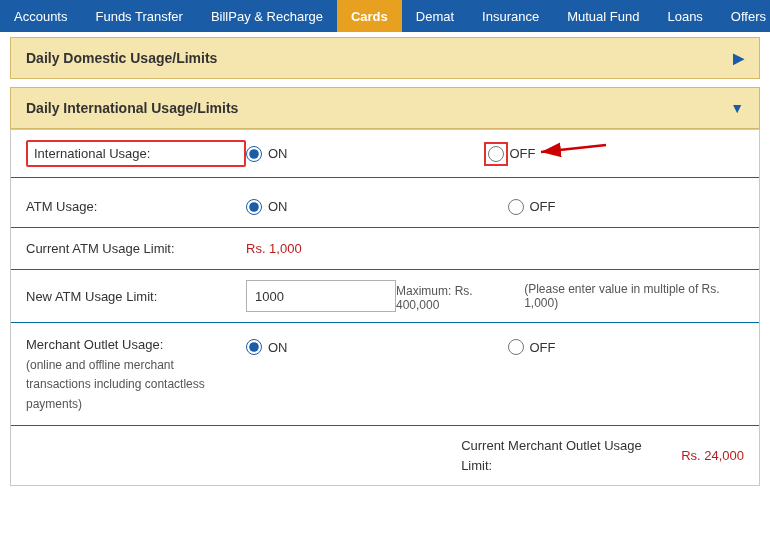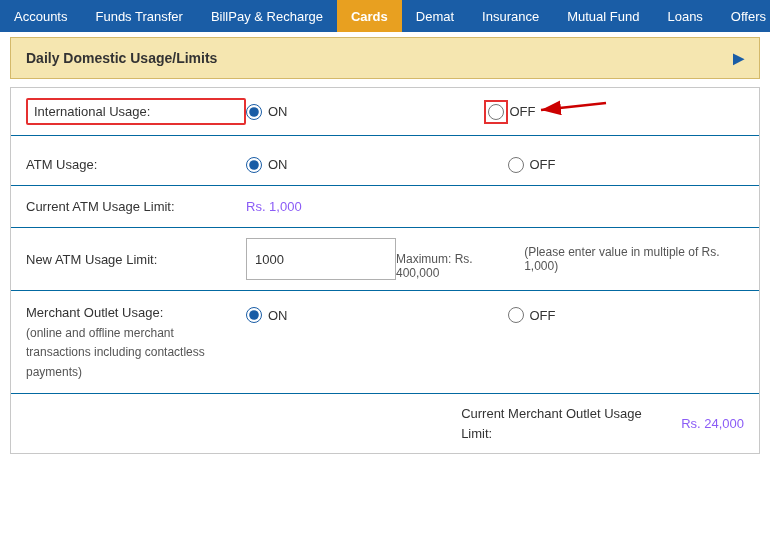--- a/index.html
+++ b/index.html
@@ -103,36 +103,36 @@
       outline: 2px solid #e53030;
       outline-offset: 2px;
     }
 
     .radio-label {
       color: #333;
       font-size: 13px;
     }
 
     .value-cell {
-      color: #8b5cf6;
+      color: #b91c1c;
       font-size: 13px;
     }
 
     .input-field {
       border: 1px solid #b0b0b0;
       padding: 5px 8px;
       font-size: 13px;
       width: 150px;
       color: #333;
     }
 
     .hint-text {
       color: #555;
       font-size: 12px;
-      margin-top: 14px;
+      margin-top: 4px;
     }
 
     .input-wrapper {
       display: flex;
       flex-direction: row;
     }
 
     .note-text {
       color: #555;
       font-size: 12px;
@@ -171,20 +171,24 @@
 <div class="sections-wrapper">
 
   <div class="section-block">
     <div class="section-header">
       <span>Daily Domestic Usage/Limits</span>
       <span class="arrow-right">▶</span>
     </div>
   </div>
 
   <div class="section-block">
+    <div class="section-header">
+      <span>Daily International Usage/Limits</span>
+      <span class="arrow-down">▼</span>
+    </div>
 
     <div class="content-wrapper">
 
       <div class="form-row international-row" style="position:relative; background:#fff;">
         <div class="label-cell highlighted">International Usage:</div>
         <div class="radio-group">
           <label class="radio-option">
             <input type="radio" name="intl_usage" checked="" style="">
             <span class="radio-label">ON</span>
           </label>

